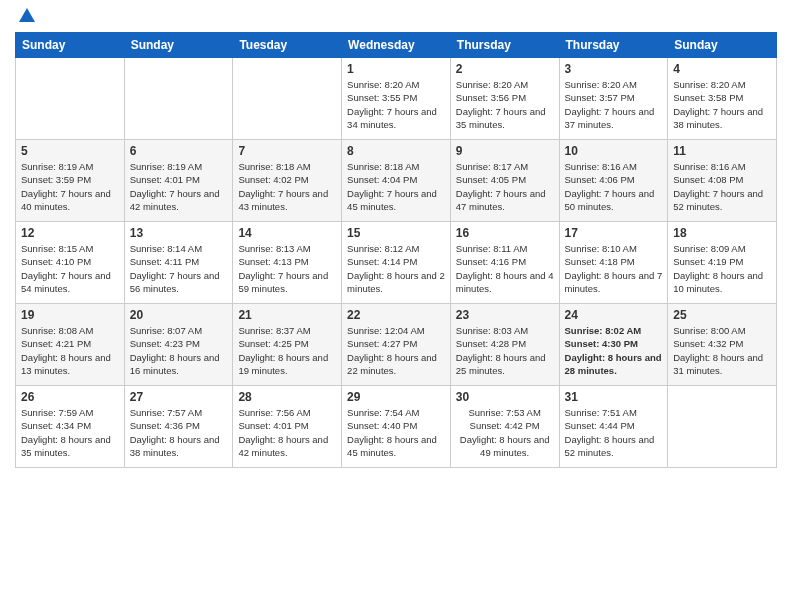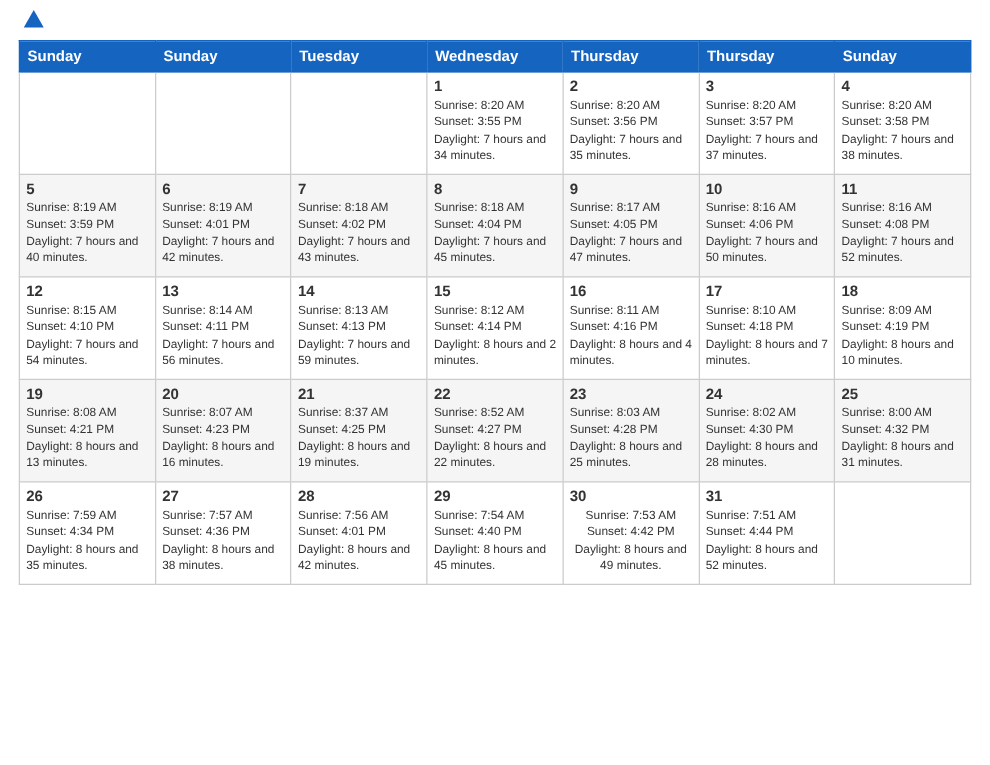--- a/index.html
+++ b/index.html
@@ -259,33 +259,33 @@
 Daylight: 8 hours and 16 minutes.</div>
           </td>
           <td>
             <span class="day-num">21</span>
             <div class="day-info" style="white-space: pre-line;">Sunrise: 8:37 AM
 Sunset: 4:25 PM
 Daylight: 8 hours and 19 minutes.</div>
           </td>
           <td>
             <span class="day-num">22</span>
-            <div class="day-info" style="white-space: pre-line;">Sunrise: 8:52 AM
+            <div class="day-info" style="white-space: pre-line;">Sunrise: 12:04 AM
 Sunset: 4:27 PM
 Daylight: 8 hours and 22 minutes.</div>
           </td>
           <td>
             <span class="day-num">23</span>
             <div class="day-info" style="white-space: pre-line;">Sunrise: 8:03 AM
 Sunset: 4:28 PM
 Daylight: 8 hours and 25 minutes.</div>
           </td>
           <td>
             <span class="day-num">24</span>
-            <div class="day-info" style="white-space: pre-line;">Sunrise: 8:02 AM
+            <div class="day-info" style="white-space: pre-line; font-weight: bold;">Sunrise: 8:02 AM
 Sunset: 4:30 PM
 Daylight: 8 hours and 28 minutes.</div>
           </td>
           <td>
             <span class="day-num">25</span>
             <div class="day-info" style="white-space: pre-line;">Sunrise: 8:00 AM
 Sunset: 4:32 PM
 Daylight: 8 hours and 31 minutes.</div>
           </td>
         </tr>

